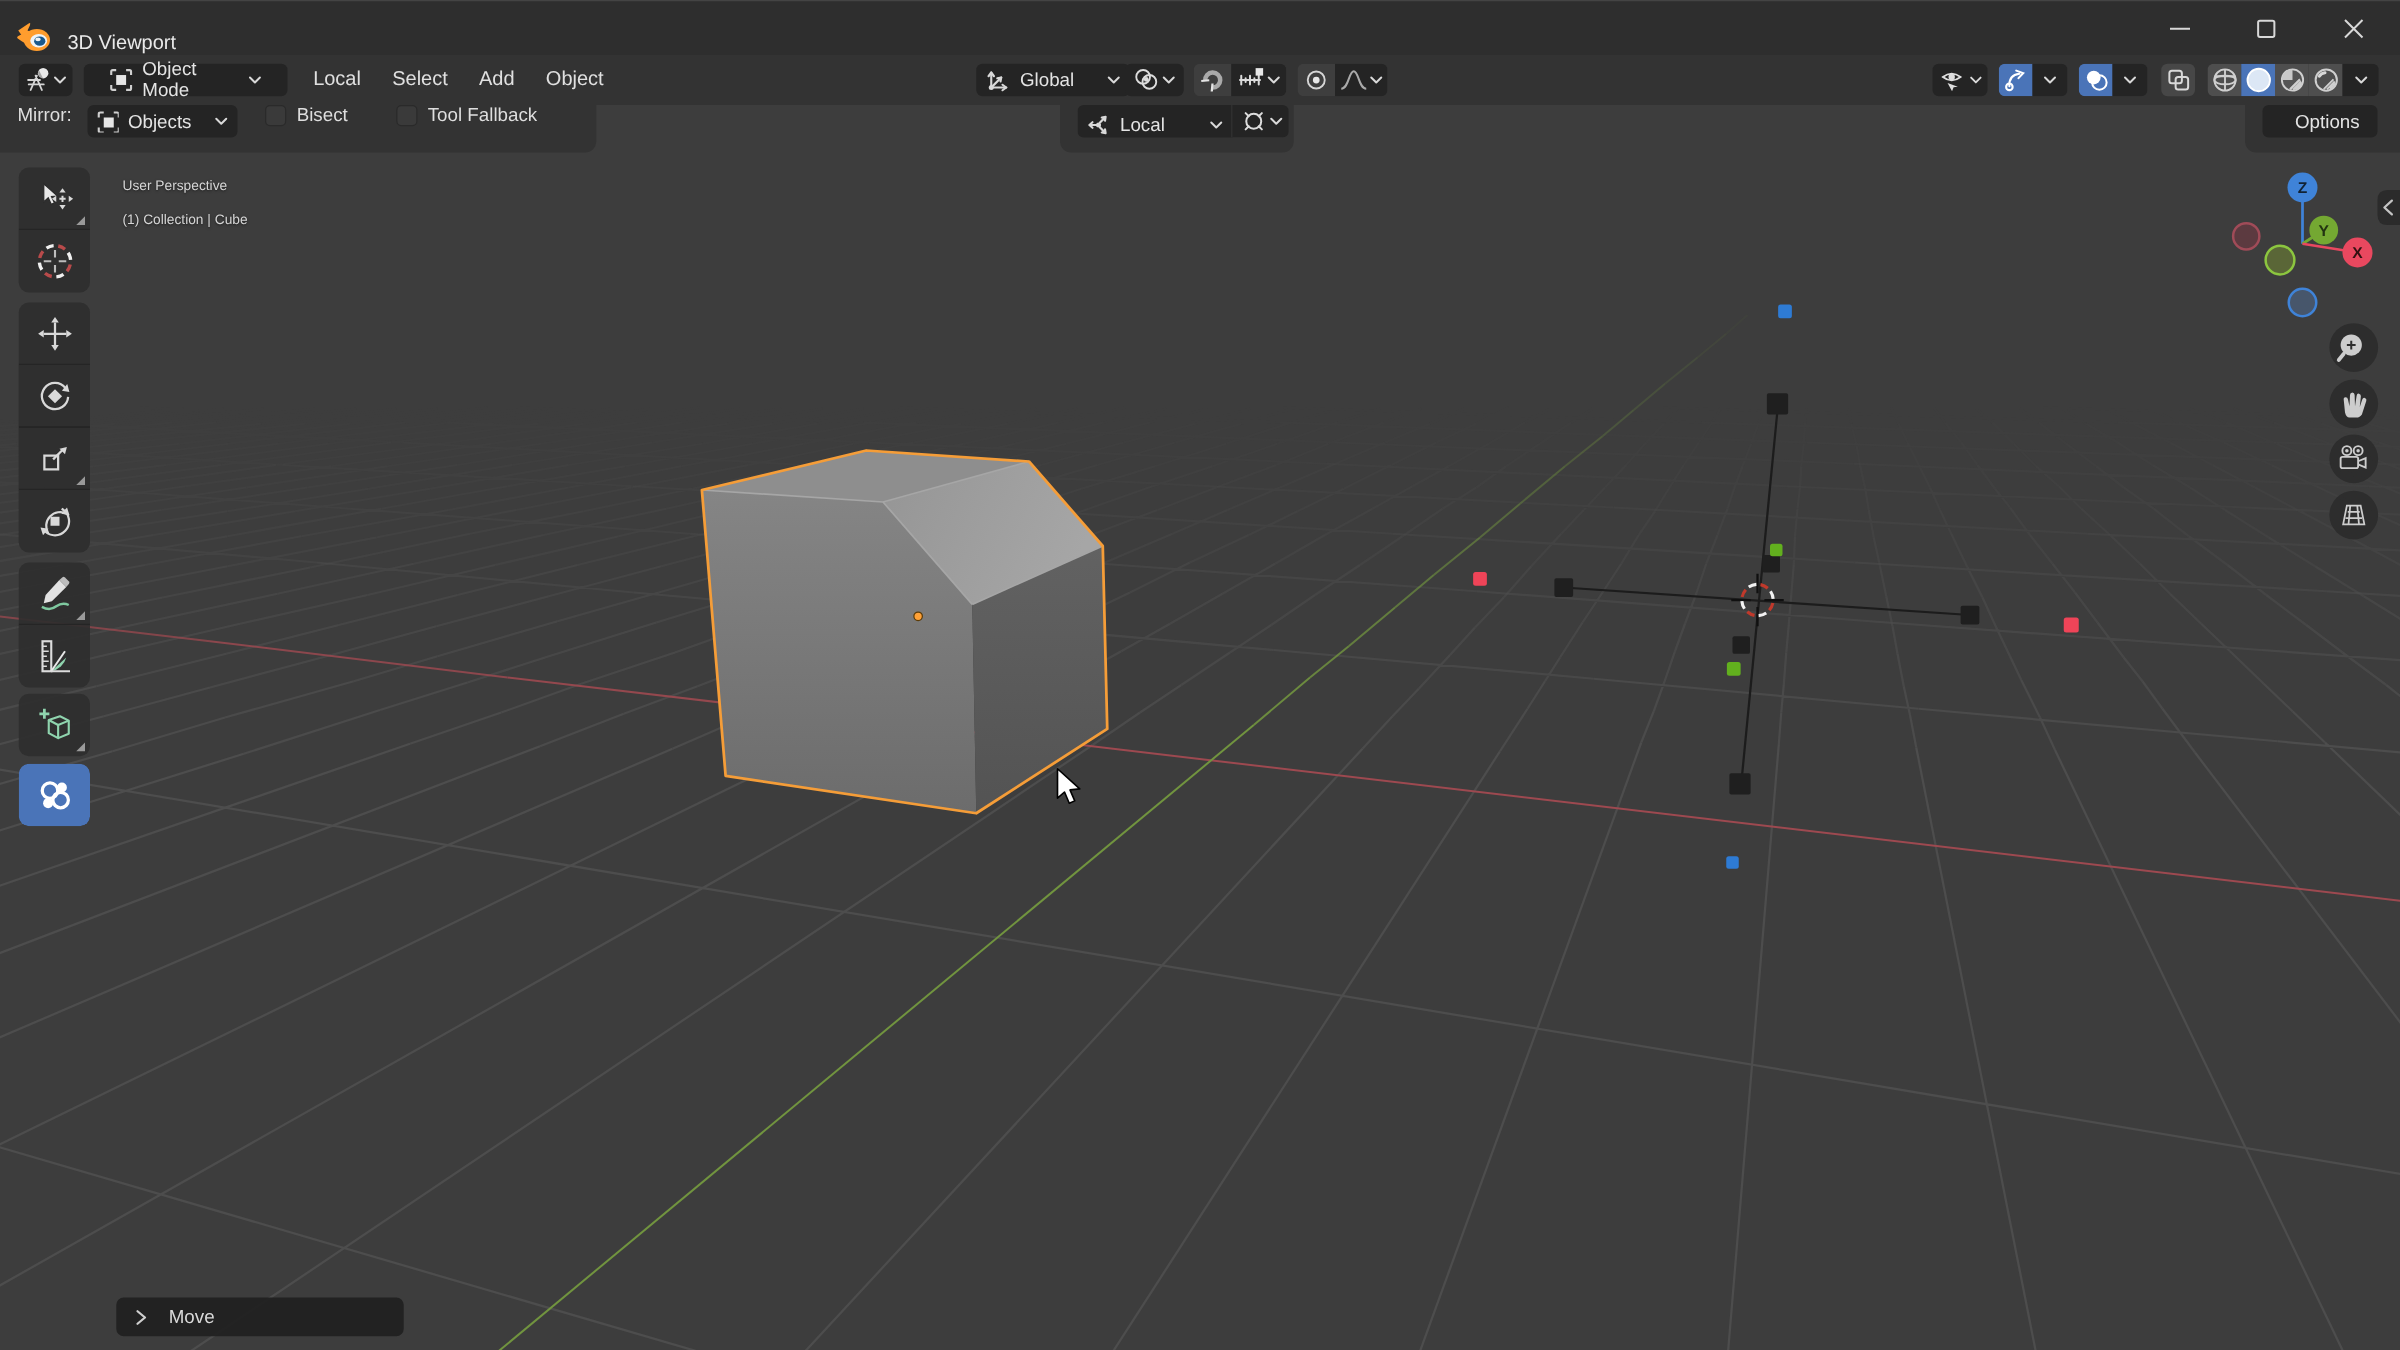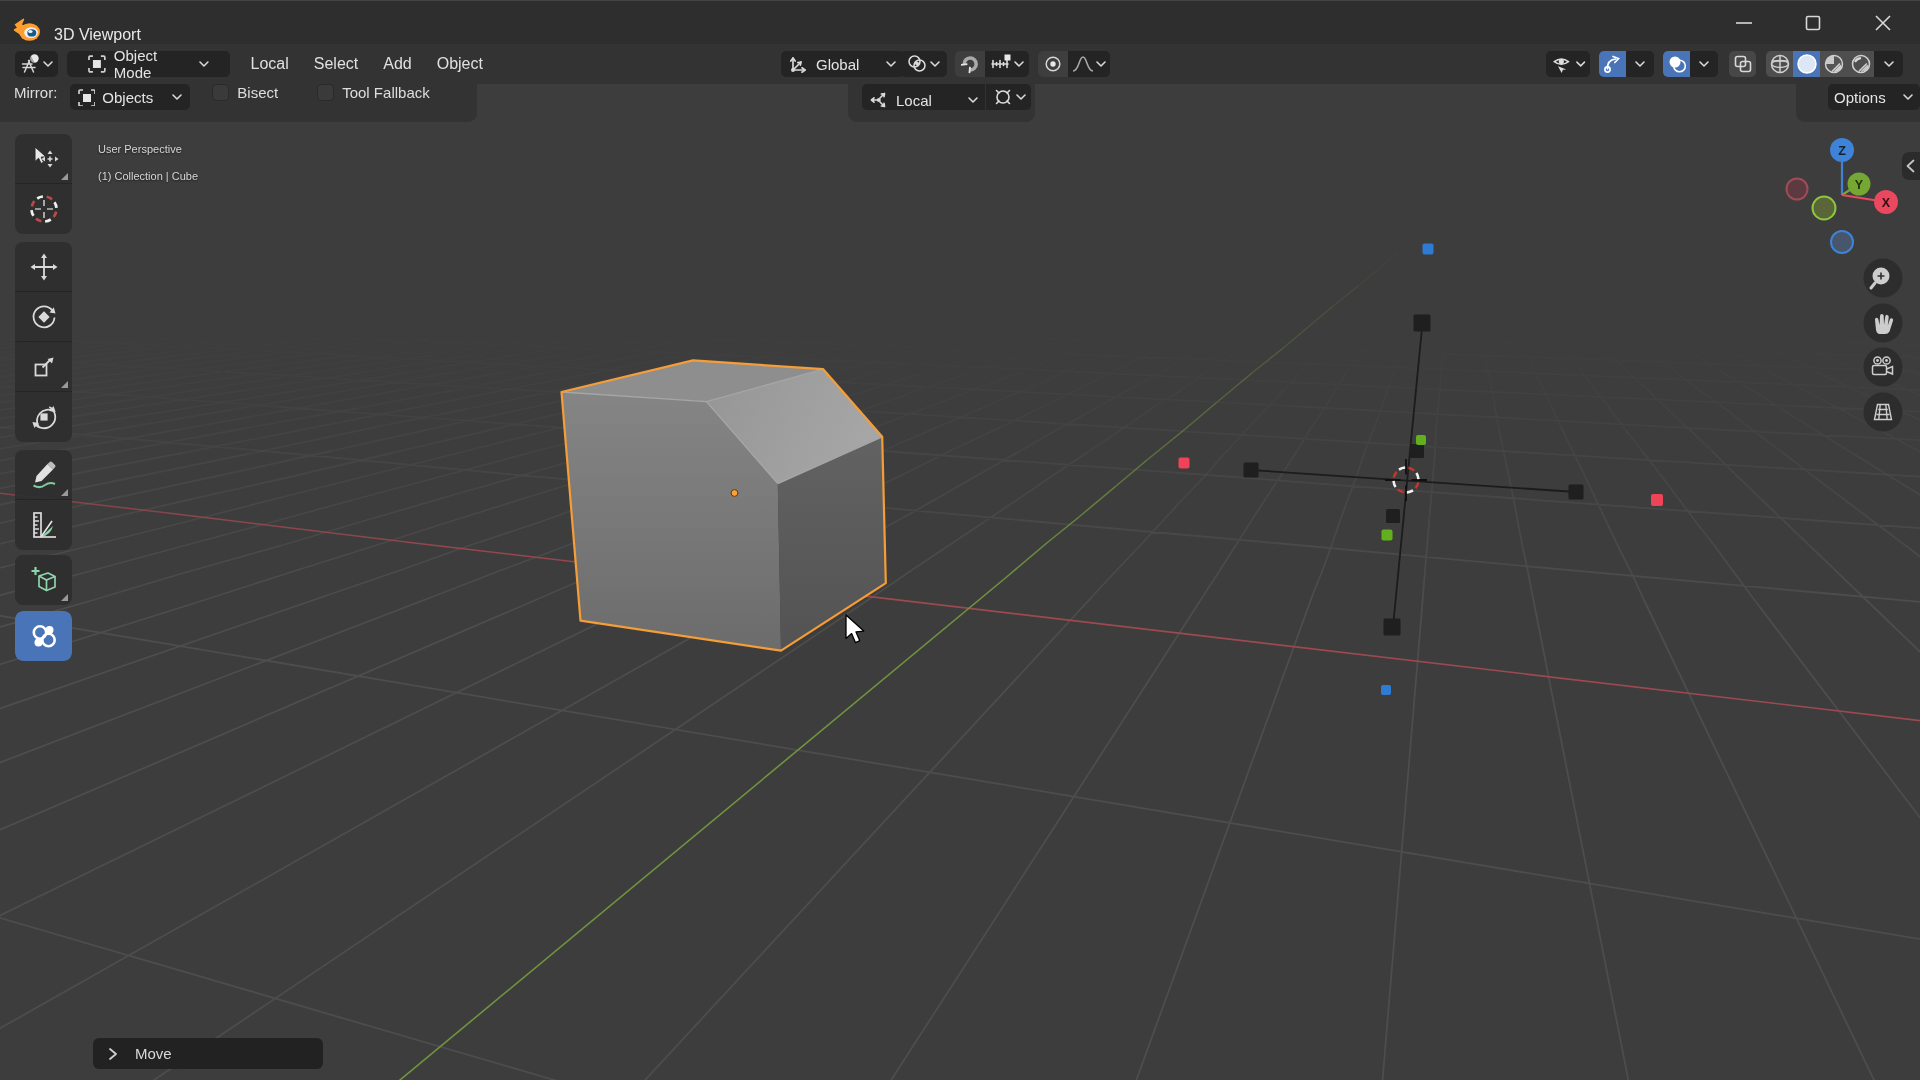--- a/index.html
+++ b/index.html
@@ -406,21 +406,21 @@
               <path d="M5.5 4.5 L8 7 M18.5 4.5 L16 7 M5.5 17.5 L8 15 M18.5 17.5 L16 15"></path>
             </g>
           </svg>
           <svg width="12" height="12" viewBox="0 0 12 12" style="">
             <path d="M2 4 L6 8 L10 4" stroke="#d9d9d9" stroke-width="1.6" fill="none" stroke-linecap="round" stroke-linejoin="round"></path>
           </svg>
         </div>
       </div>
     </div>
 <div id="tabR" class="tab">
-      <div class="btn" style="margin-left:32px;width:92px;padding:0 6px">
+      <div class="btn" style="margin-left:14px;width:92px;padding:0 26px">
         <span>Options</span>
         <span style="flex:1"></span>
         <svg width="12" height="12" viewBox="0 0 12 12" style="">
           <path d="M2 4 L6 8 L10 4" stroke="#d9d9d9" stroke-width="1.6" fill="none" stroke-linecap="round" stroke-linejoin="round"></path>
         </svg>
       </div>
     </div>
 <div id="toolbar">
       <div class="tgroup" style="margin-bottom:8px">
         <div class="tool">

